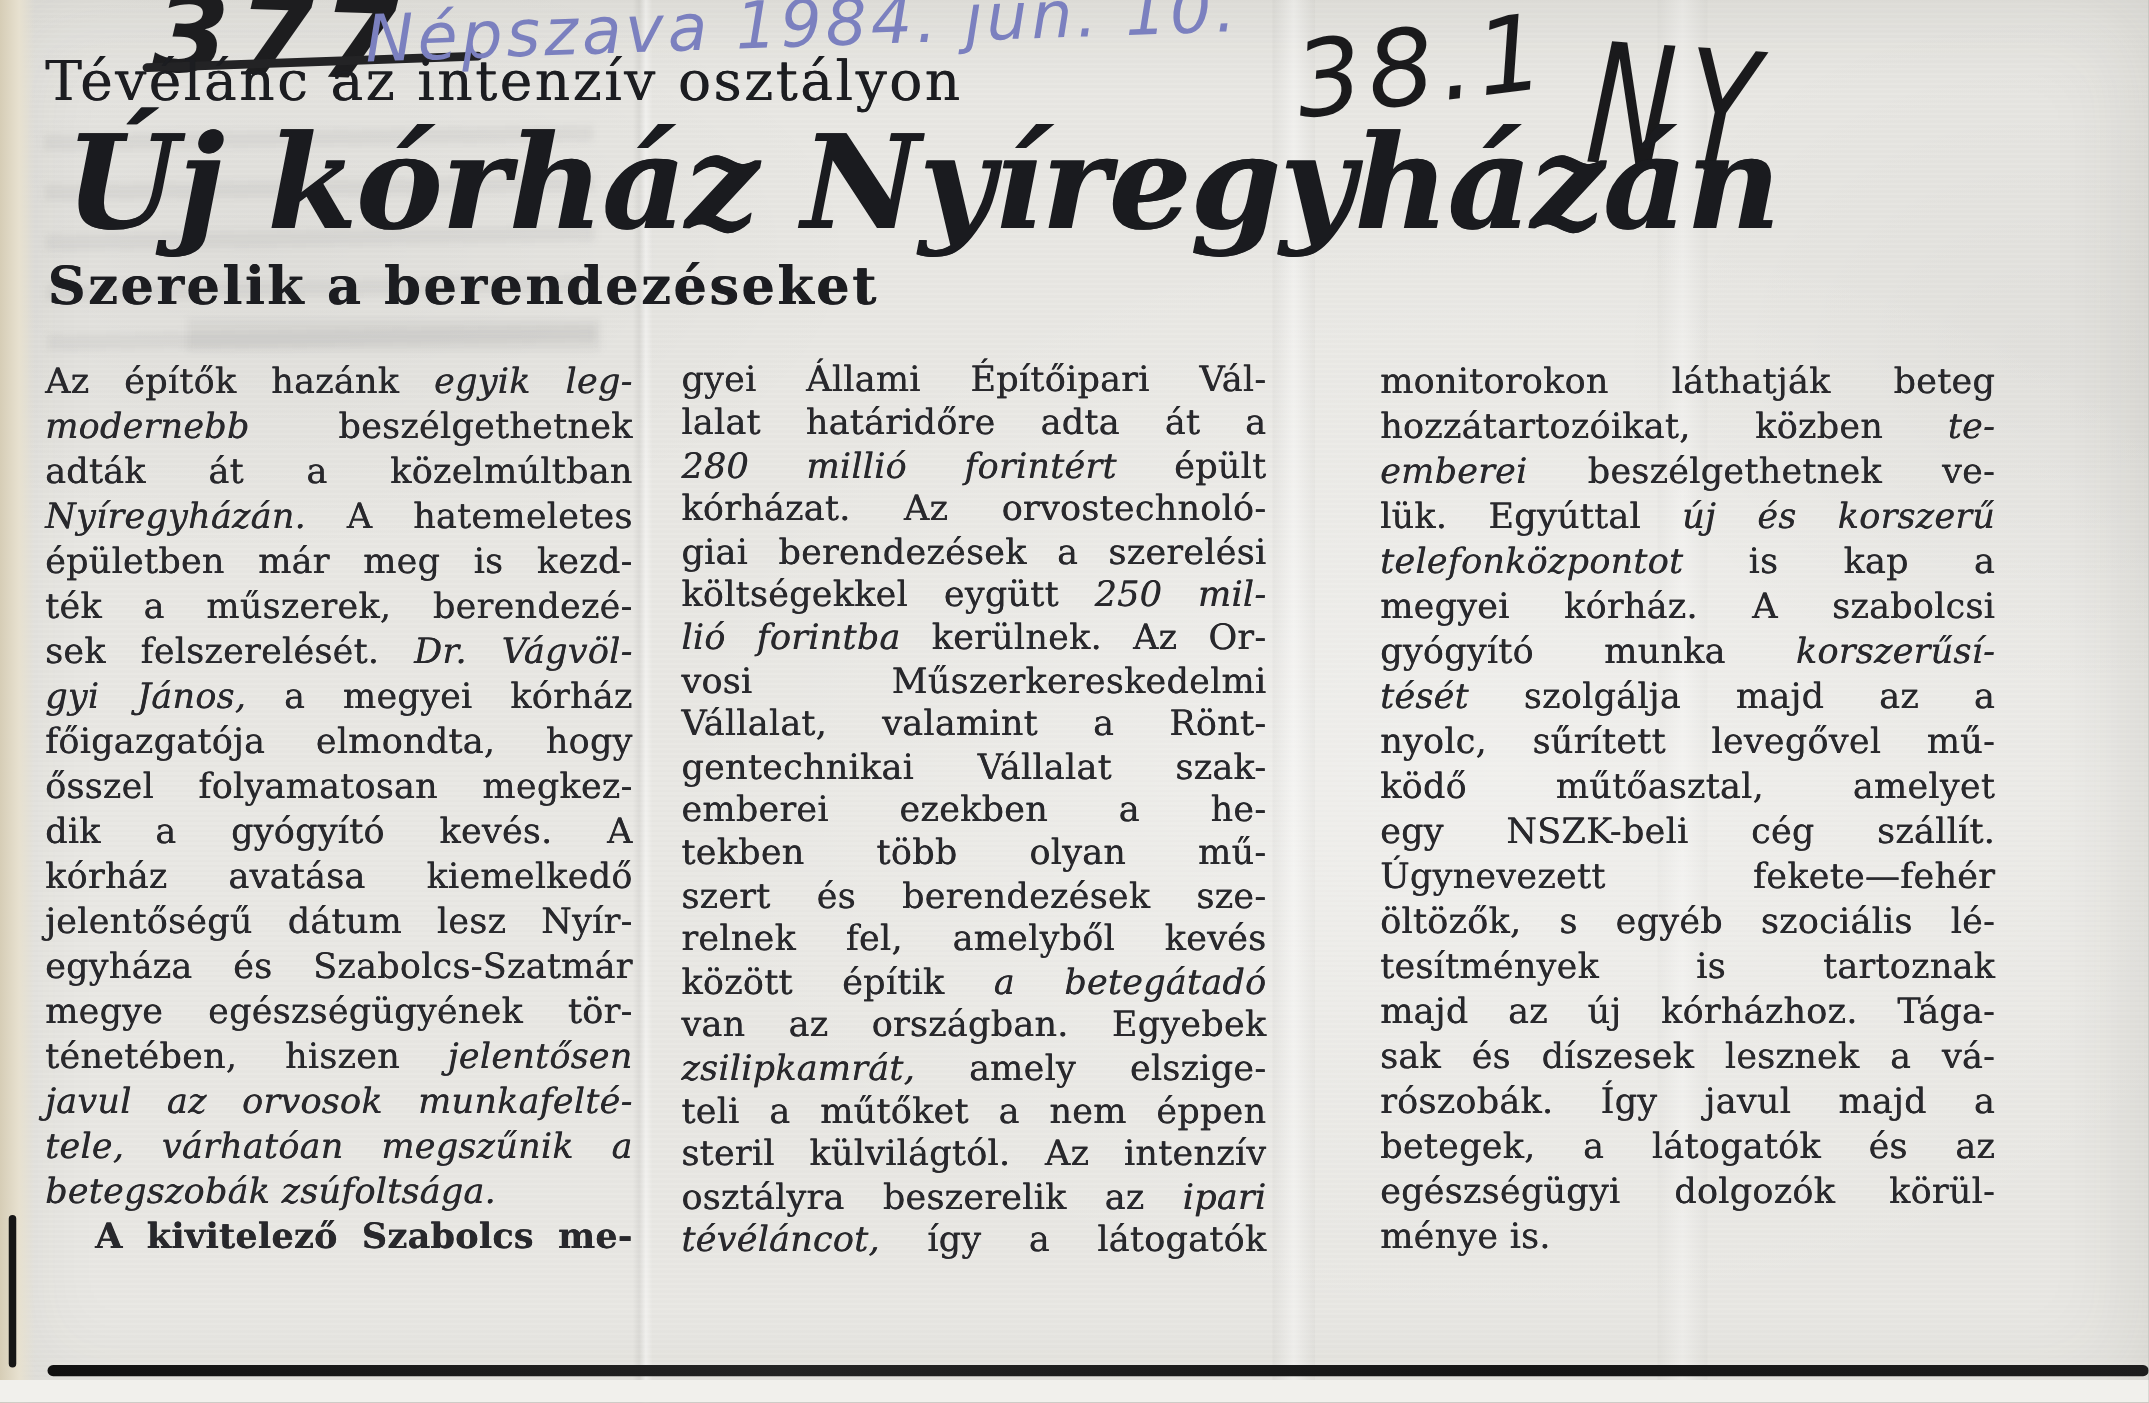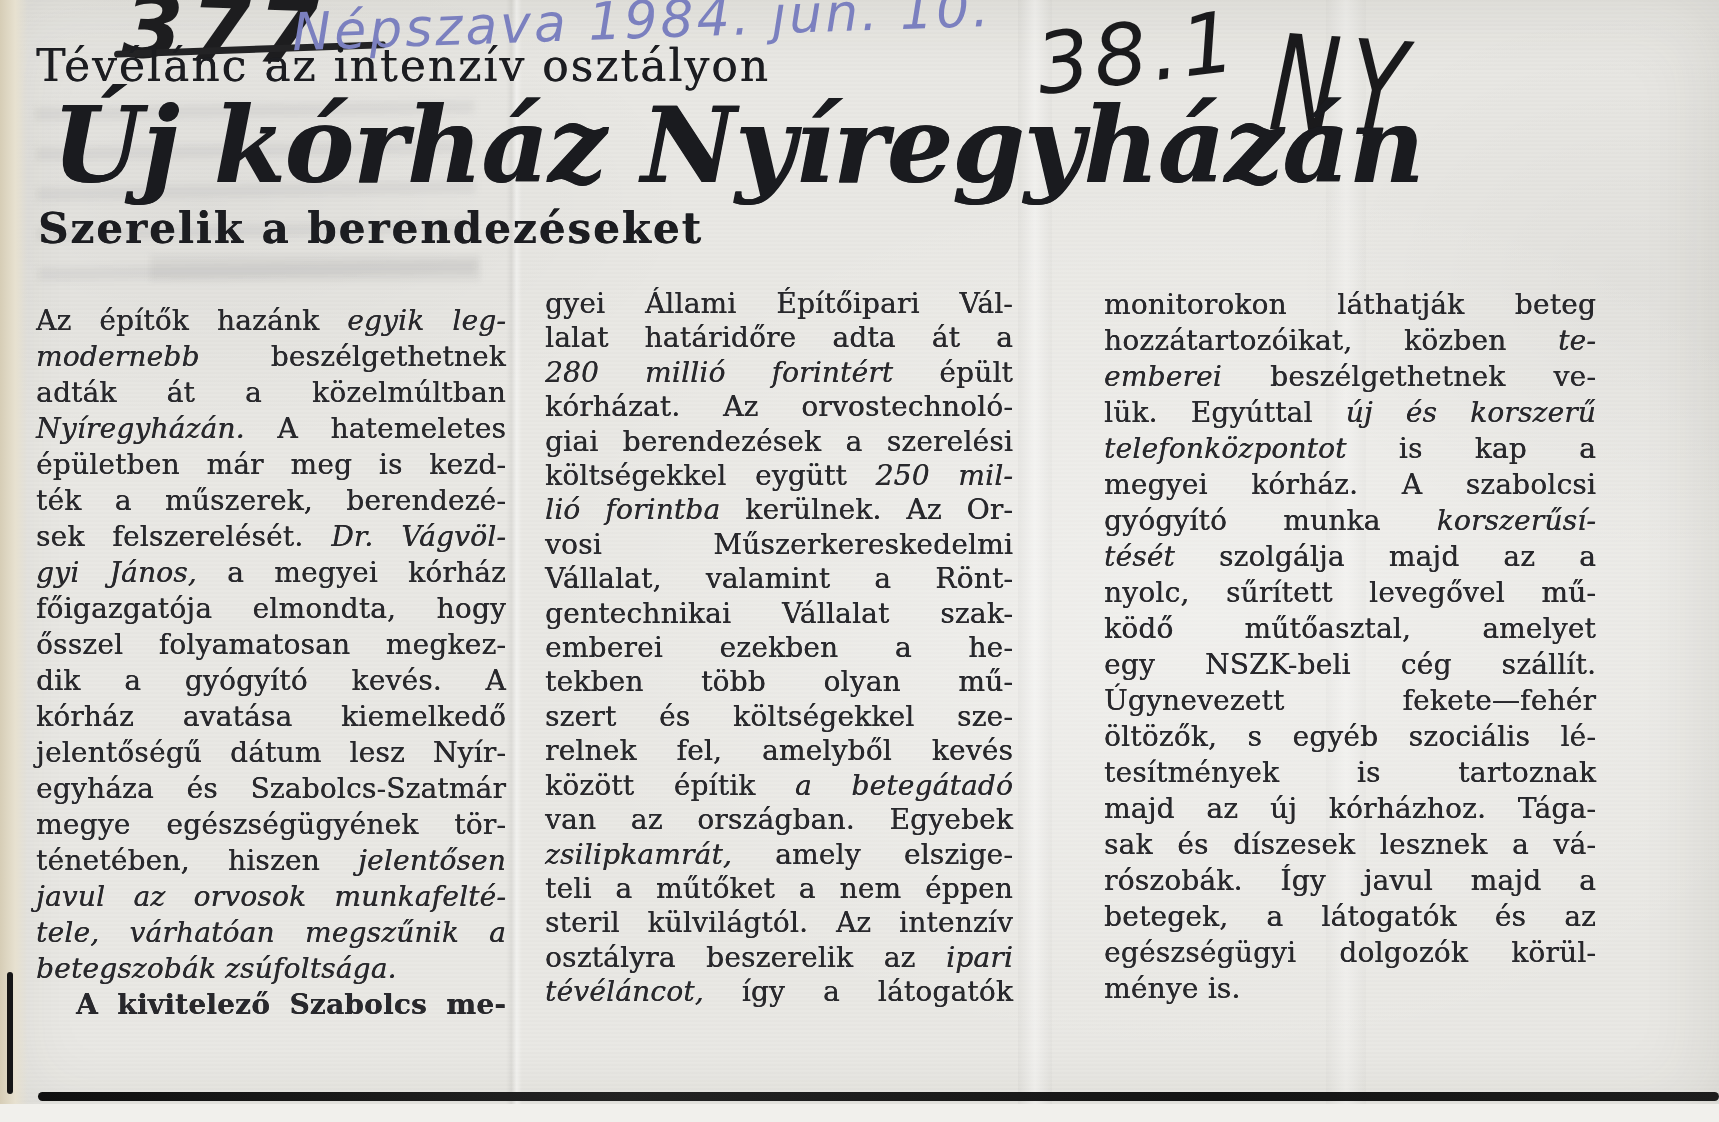--- a/index.html
+++ b/index.html
@@ -37,21 +37,21 @@
   .kicker{position:absolute;left:36px;top:40px;font-size:44px;font-weight:normal;letter-spacing:2px;color:#1c1d21;
     text-shadow:0.4px 0 0 currentColor;}
   .headline{position:absolute;left:52px;top:84px;font-size:104px;font-weight:bold;font-style:italic;color:#1a1b1f;
     white-space:nowrap;letter-spacing:-1px;text-shadow:0.6px 0 0 currentColor;}
   .subhead{position:absolute;left:38px;top:204px;font-size:42px;font-weight:bold;letter-spacing:2px;color:#1c1d21;
     text-shadow:0.4px 0 0 currentColor;}
 
   
   .col{position:absolute;top:287px;color:#28282c;font-size:28px;letter-spacing:0.2px;
     text-shadow:0.3px 0 0 currentColor;}
-  .col1{left:36px;width:470px;line-height:36px;margin-top:16px;}
+  .col1{left:36px;width:470px;line-height:36px;}
   .col2{left:545px;width:468px;line-height:34.4px;}
   .col3{left:1104px;width:492px;line-height:36px;}
   .bline{text-align:justify;text-align-last:justify;}
   .bline.end{text-align-last:left;}
   .bline.indent{text-indent:40px;font-weight:bold;}
   .it{font-style:italic;}
 
   
   .bottom-strip{position:absolute;left:0;top:1104px;width:1719px;height:18px;background:#f1f0ec;}
   .rule{position:absolute;left:38px;top:1092px;width:1681px;height:9px;border-radius:5px;
@@ -108,21 +108,21 @@
       <div class="bline"><span class="it">280 millió forintért</span><span> épült</span></div>
       <div class="bline"><span>kórházat. Az orvostechnoló-</span></div>
       <div class="bline"><span>giai berendezések a szerelési</span></div>
       <div class="bline"><span>költségekkel eygütt </span><span class="it">250 mil-</span></div>
       <div class="bline"><span class="it">lió forintba</span><span> kerülnek. Az Or-</span></div>
       <div class="bline"><span>vosi Műszerkereskedelmi</span></div>
       <div class="bline"><span>Vállalat, valamint a Rönt-</span></div>
       <div class="bline"><span>gentechnikai Vállalat szak-</span></div>
       <div class="bline"><span>emberei ezekben a he-</span></div>
       <div class="bline"><span>tekben több olyan mű-</span></div>
-      <div class="bline"><span>szert és költségekkel sze-</span></div>
+      <div class="bline"><span>szert és berendezések sze-</span></div>
       <div class="bline"><span>relnek fel, amelyből kevés</span></div>
       <div class="bline"><span>között építik </span><span class="it">a betegátadó</span></div>
       <div class="bline"><span>van az országban. Egyebek</span></div>
       <div class="bline"><span class="it">zsilipkamrát,</span><span> amely elszige-</span></div>
       <div class="bline"><span>teli a műtőket a nem éppen</span></div>
       <div class="bline"><span>steril külvilágtól. Az intenzív</span></div>
       <div class="bline"><span>osztályra beszerelik az </span><span class="it">ipari</span></div>
       <div class="bline"><span class="it">tévéláncot,</span><span> így a látogatók</span></div>
     </div>
   <div class="col col3">

